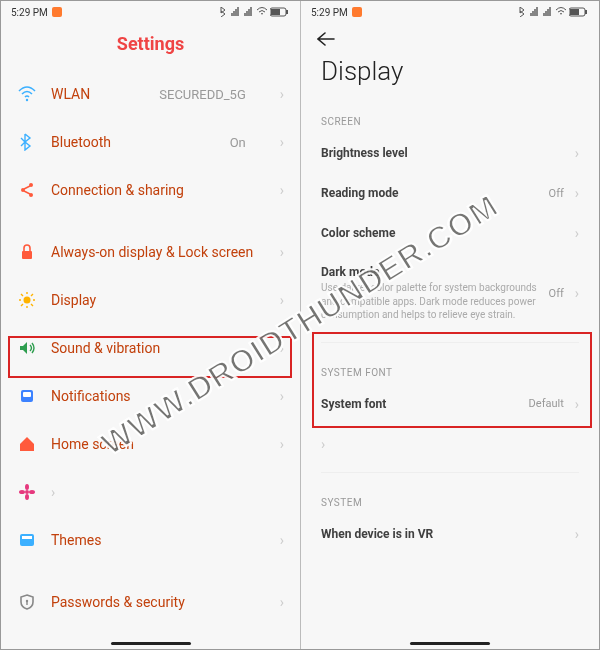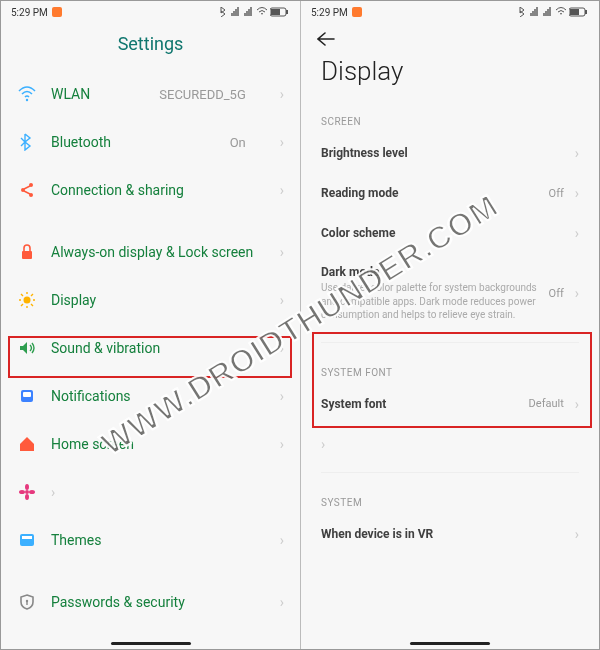--- a/index.html
+++ b/index.html
@@ -42,22 +42,22 @@
   .orange-dot {
     width: 10px; height: 10px; background: #ff7a2e; border-radius: 2px;
     display: inline-block;
   }
   .header {
     padding: 10px 16px 16px;
   }
   .header.center { text-align: center; }
   .header-title {
     font-size: 18px;
-    font-weight: 400;
-    color: #0f766e;
+    font-weight: 700;
+    color: #ef4444;
   }
   .header-display {
     padding: 6px 20px 14px;
   }
   .back-row { padding: 6px 16px 0; font-size: 18px; color:#222; }
   .display-title { font-size: 26px; font-weight: 300; color:#222; }
   .list { flex: 1; overflow: hidden; }
   .row {
     display: flex;
     align-items: center;
@@ -65,21 +65,21 @@
     gap: 14px;
     position: relative;
   }
   .row .icon {
     width: 20px; height: 20px; flex-shrink:0;
     display:flex; align-items:center; justify-content:center;
   }
   .row .label {
     flex: 1;
     font-size: 14px;
-    color: #15803d;
+    color: #c2410c;
     line-height: 1.3;
   }
   .row .value {
     font-size: 13px;
     color: #999;
     margin-right: 20px;
   }
   .row .chev {
     color: #ccc;
     font-size: 14px;

